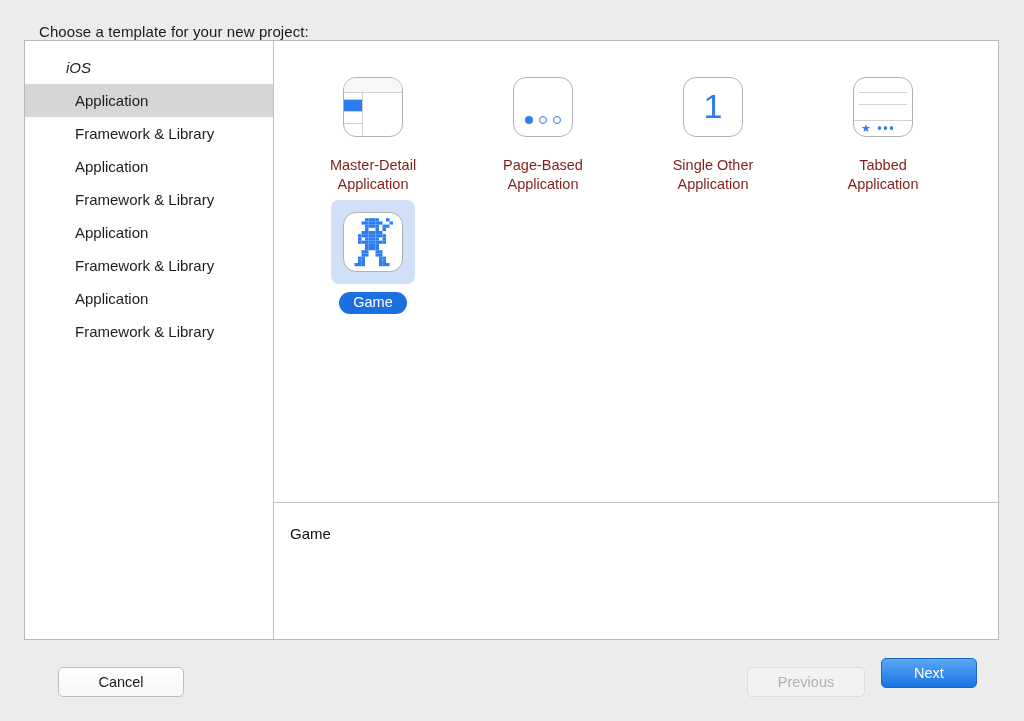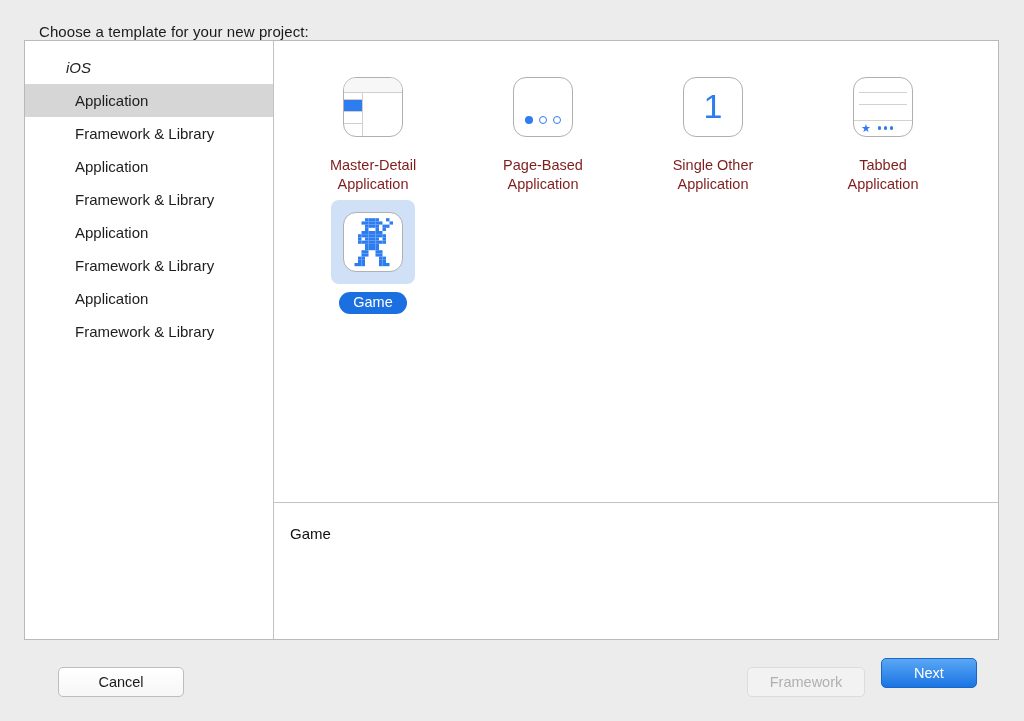--- a/index.html
+++ b/index.html
@@ -369,14 +369,14 @@
       </div>
 
     <div id="description-pane">
       <div id="desc-title">Game</div>
     </div>
   </div>
 
 </div>
 
 <div class="btn" id="cancel-button">Cancel</div>
-<div class="btn" id="previous-button">Framework</div>
+<div class="btn" id="previous-button">Previous</div>
 <div class="btn" id="next-button">Next</div>
 
 </body></html>

